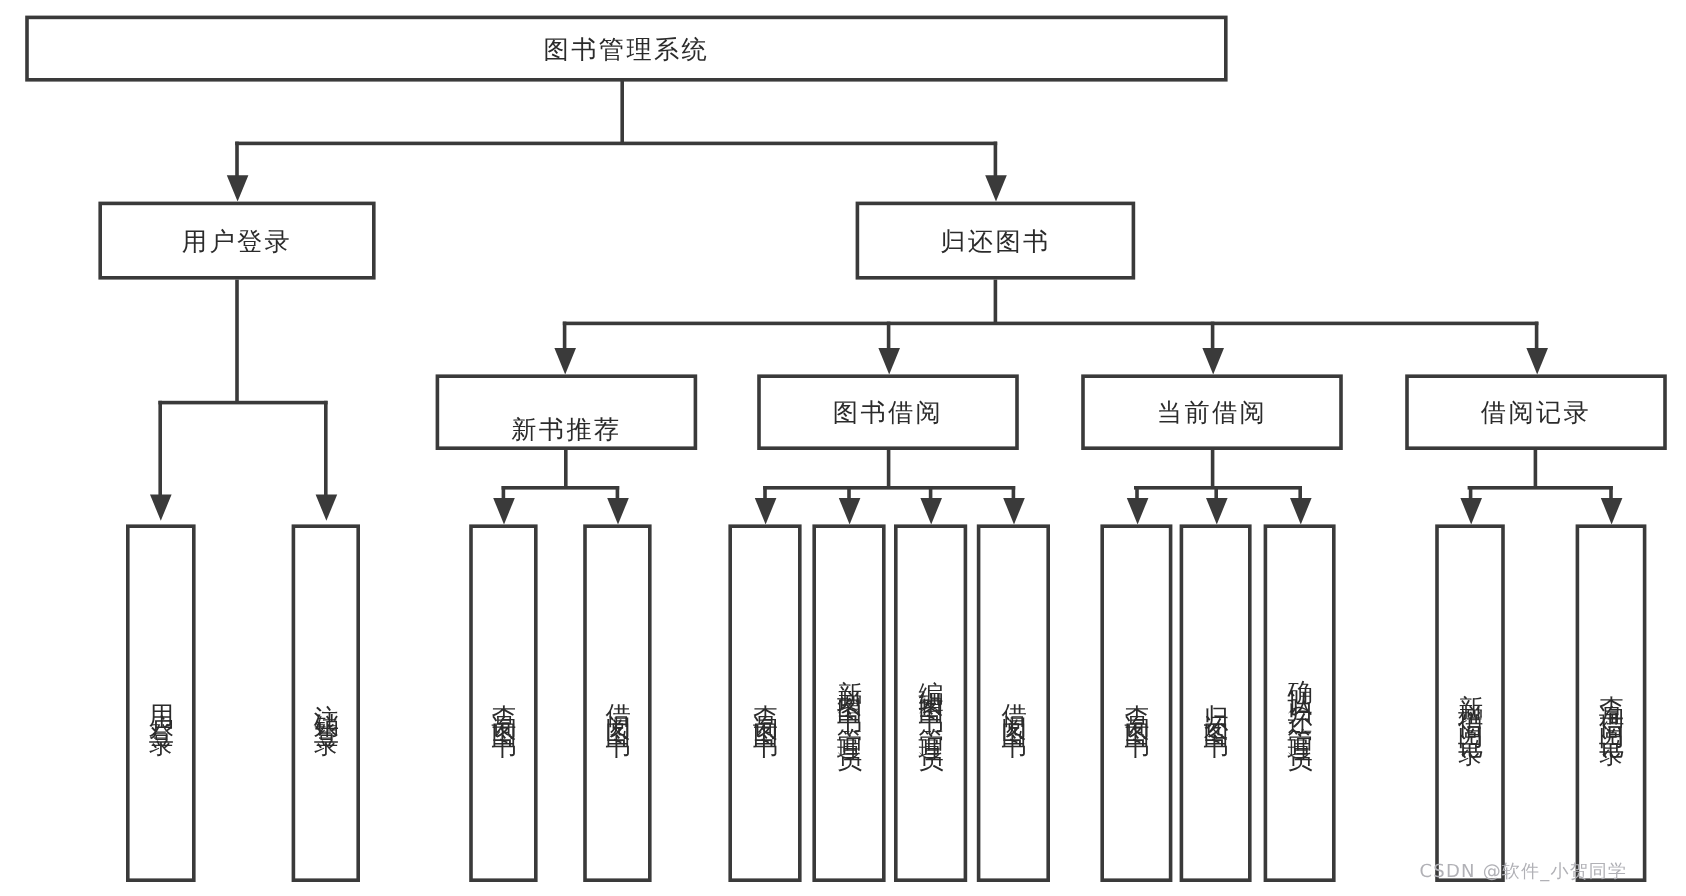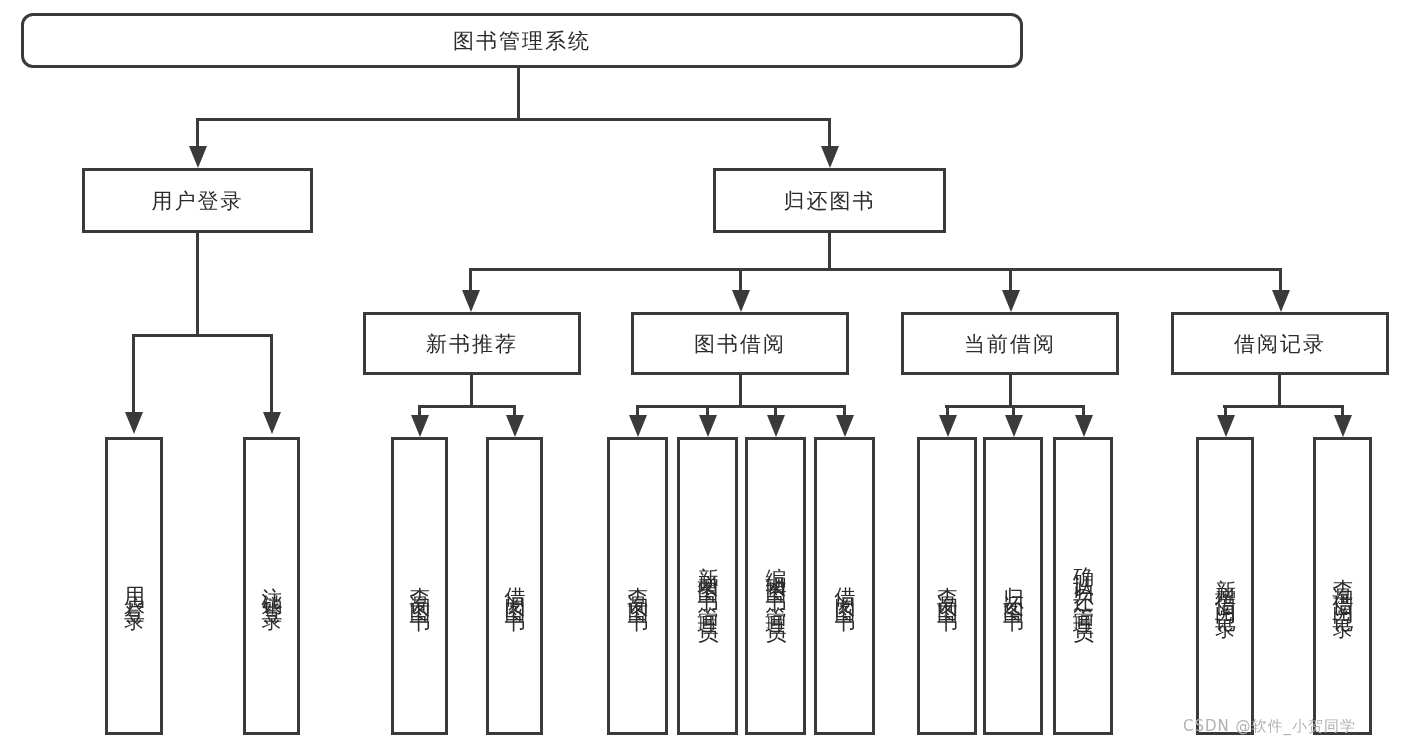--- a/index.html
+++ b/index.html
@@ -38,21 +38,21 @@
   .watermark{
     position:absolute;left:1183px;top:717px;z-index:5;
     font-size:15px;letter-spacing:1px;color:var(--wm);white-space:nowrap;
   }
 </style>
 </head>
 <body>
 
 <div id="canvas">
 
-  <div class="node" style="left:21px;top:13px;width:1002px;height:55px;border-radius:12px;">
+  <div class="node" style="left:21px;top:13px;width:1002px;height:55px;">
     <span>图书管理系统</span>
   </div>
 
   <div class="v" style="left:517px;top:66px;height:54px;"></div>
   <div class="h" style="left:196px;top:118px;width:635px;"></div>
   <div class="v" style="left:196px;top:118px;height:32px;"></div>
   <div class="ah" style="left:189px;top:146px;"></div>
   <div class="v" style="left:828px;top:118px;height:32px;"></div>
   <div class="ah" style="left:821px;top:146px;"></div>
 
@@ -74,21 +74,21 @@
   <div class="h" style="left:469px;top:268px;width:813px;"></div>
   <div class="v" style="left:469px;top:268px;height:24px;"></div>
   <div class="ah" style="left:462px;top:290px;"></div>
   <div class="v" style="left:739px;top:268px;height:24px;"></div>
   <div class="ah" style="left:732px;top:290px;"></div>
   <div class="v" style="left:1009px;top:268px;height:24px;"></div>
   <div class="ah" style="left:1002px;top:290px;"></div>
   <div class="v" style="left:1279px;top:268px;height:24px;"></div>
   <div class="ah" style="left:1272px;top:290px;"></div>
 
-  <div class="node" style="left:363px;top:312px;width:218px;height:63px;">
+  <div class="node" style="left:363px;top:312px;width:218px;height:63px;align-items:flex-end;">
     <span>新书推荐</span>
   </div>
   <div class="node" style="left:631px;top:312px;width:218px;height:63px;">
     <span>图书借阅</span>
   </div>
   <div class="node" style="left:901px;top:312px;width:218px;height:63px;">
     <span>当前借阅</span>
   </div>
   <div class="node" style="left:1171px;top:312px;width:218px;height:63px;">
     <span>借阅记录</span>

